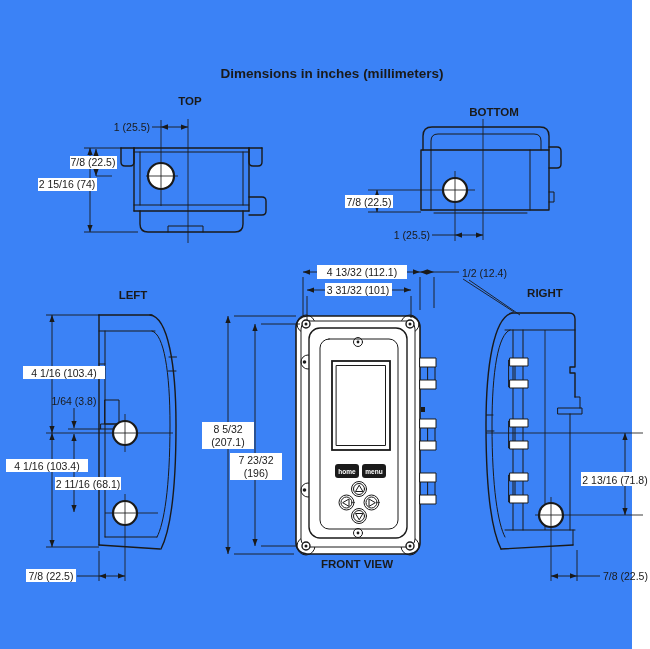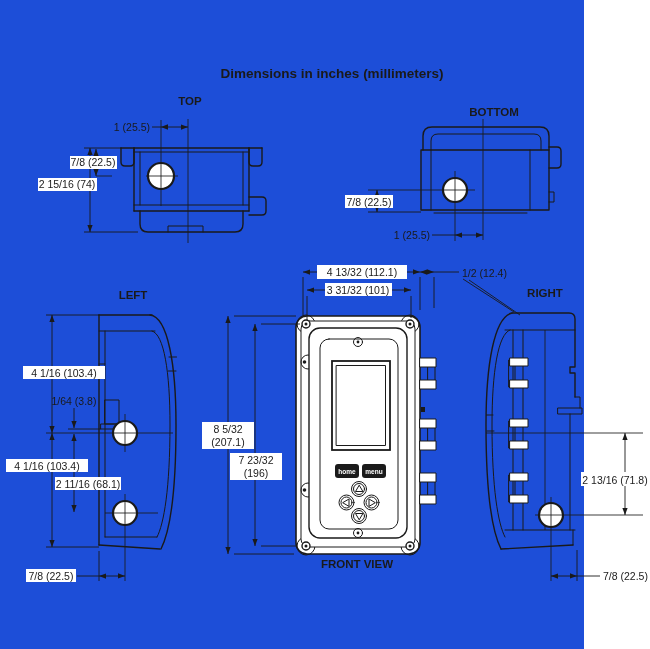--- a/index.html
+++ b/index.html
@@ -1,16 +1,16 @@
 <!DOCTYPE html>
 <html><head>
 <meta charset="utf-8">
 <style>
   html,body{margin:0;padding:0;background:#fff;}
-  #canvas{width:584px;height:649px;position:relative;background:#1d4ed8;}
+  #canvas{width:632px;height:649px;position:relative;background:#3b82f6;}
   svg{display:block;}
   .ol{stroke:#1a1a1a;fill:none;stroke-width:1.4;stroke-linejoin:round;stroke-linecap:round;}
   .ol1{stroke:#1a1a1a;fill:none;stroke-width:1;stroke-linejoin:round;stroke-linecap:round;}
   .thick{stroke:#1a1a1a;fill:#fff;stroke-width:2.2;}
   .cl{stroke:#1a1a1a;fill:none;stroke-width:0.85;}
   .dim{stroke:#1a1a1a;fill:none;stroke-width:0.9;}
   .fw{fill:#fff;}
   .dk{fill:#1a1a1a;}
   .tbg{fill:#fff;stroke:none;}
   text{font-family:"Liberation Sans","DejaVu Sans",sans-serif;fill:#1a1a1a;}

